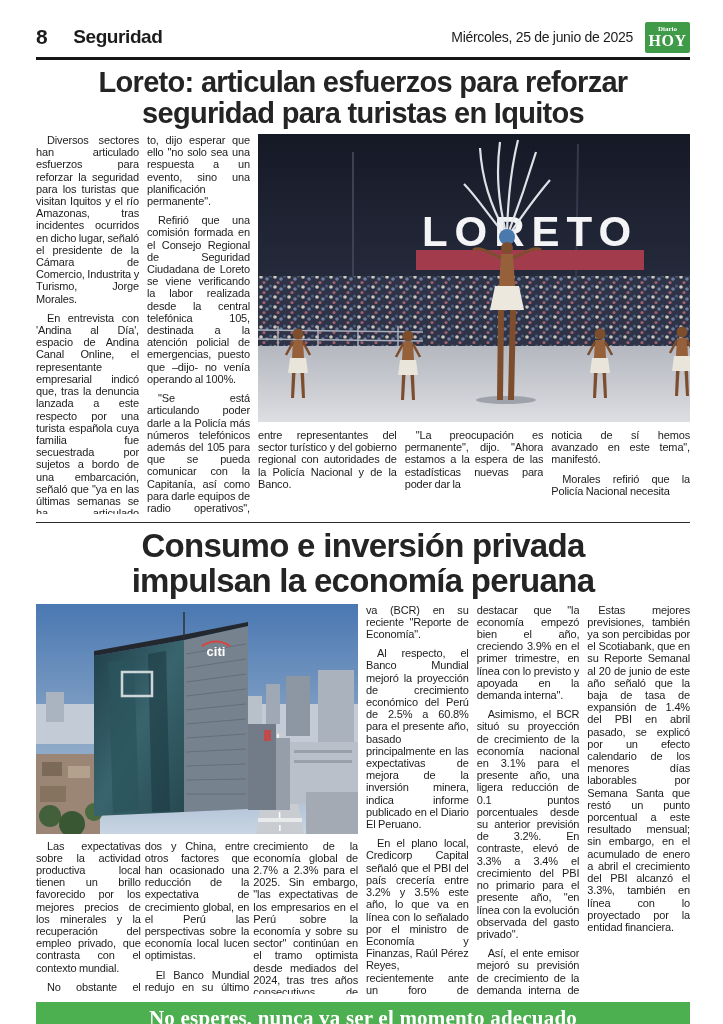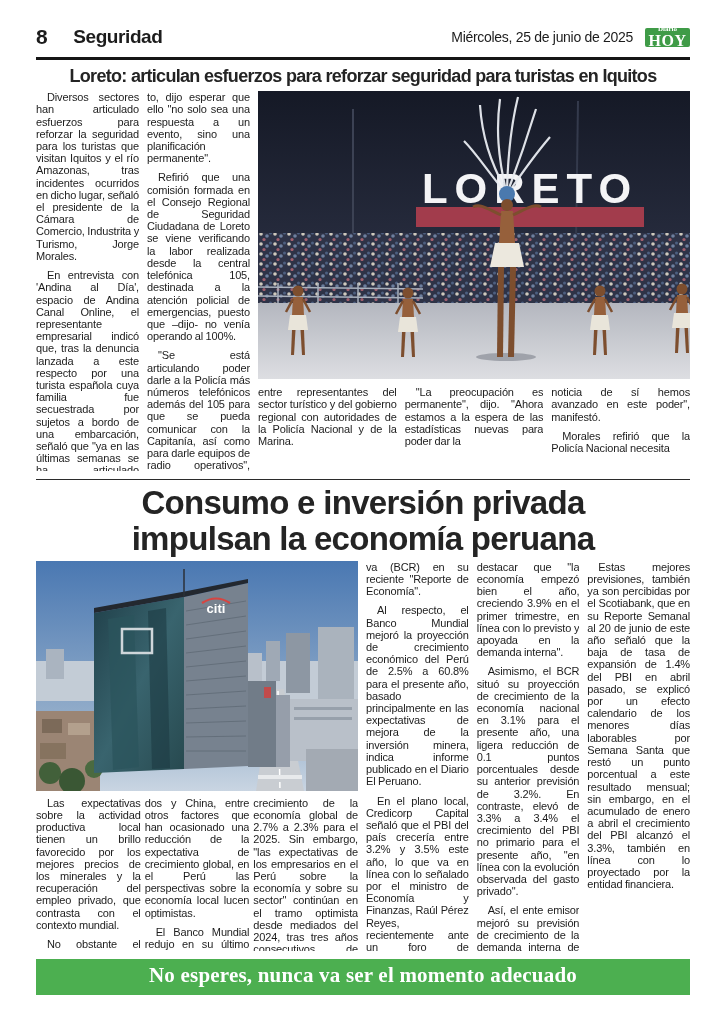--- a/index.html
+++ b/index.html
@@ -5,29 +5,29 @@
   html,body{margin:0;padding:0;background:#e8e8e8;}
   .page{position:relative;width:723px;height:1024px;background:#ffffff;overflow:hidden;
         font-family:"Liberation Sans",sans-serif;color:#1c1c1c;margin:0 auto;}
   .content{margin:22px 33px 0 36px;}
 
   
   .masthead{display:flex;align-items:center;height:30px;}
   .pageno{font-size:21px;font-weight:bold;letter-spacing:-0.5px;}
   .section{font-size:19px;font-weight:bold;margin-left:26px;letter-spacing:-0.4px;}
   .date{margin-left:auto;font-size:14px;letter-spacing:-0.3px;}
-  .logo{margin-left:12px;width:45px;height:19px;background:#3f9b47;border-radius:2px;
+  .logo{margin-left:12px;width:45px;height:31px;background:#3f9b47;border-radius:2px;
         display:flex;flex-direction:column;align-items:center;justify-content:center;line-height:1;}
   .logo-top{font-family:"Liberation Serif",serif;font-size:7px;font-weight:bold;color:#fff;}
   .logo-main{font-family:"Liberation Serif",serif;font-size:16px;font-weight:bold;color:#fff;letter-spacing:0.5px;text-align:right;}
   .rule{border-bottom:3px solid #161616;margin-top:5px;}
 
   
   .headline{font-weight:bold;text-align:center;line-height:1.07;letter-spacing:-0.7px;color:#242424;}
-  .h1a{font-size:18px;max-width:600px;margin:7px auto 5px;}
+  .h1a{font-size:29px;max-width:600px;margin:7px auto 5px;}
   .h1b{font-size:33px;max-width:480px;margin:5px auto 5px;}
   .divider{border-top:1px solid #2b2b2b;margin-top:8px;}
 
   
   .a1-body{display:flex;gap:8px;height:380px;}
   .a1-left{flex:0 0 214px;display:flex;gap:8px;}
   .a1-left .col{flex:1;}
   .a1-right{flex:1;display:flex;flex-direction:column;gap:7px;}
   .a1-bottom{flex:1;display:flex;gap:8px;overflow:hidden;}
   .a1-bottom .col{flex:1;}
@@ -147,27 +147,27 @@
                   <path d="M243,124 C230,118 222,112 215,116 M255,124 C268,118 276,112 283,116" stroke="#7d4e2e" stroke-width="3" fill="none"></path>
                   <path d="M237,152 L261,152 L266,176 L232,176 Z" fill="#ece8de"></path>
                   <path d="M240,176 L246,176 L245,266 L239,266 Z" fill="#7d4e2e"></path>
                   <path d="M252,176 L258,176 L256,266 L250,266 Z" fill="#7d4e2e"></path>
                 </g>
               </g>
             </svg>
           </div>
           <div class="a1-bottom">
             <div class="col">
-              <p class="cont">entre representantes del sector turístico y del gobierno regional con autoridades de la Policía Nacional y de la Marina.</p>
+              <p class="cont">entre representantes del sector turístico y del gobierno regional con autoridades de la Policía Nacional y de la Banco.</p>
             </div>
             <div class="col">
               <p>"La preocupación es permanente", dijo. "Ahora estamos a la espera de las estadísticas nuevas para poder dar la</p>
             </div>
             <div class="col">
-              <p class="cont">noticia de sí hemos avanzado en este poder", manifestó.</p>
+              <p class="cont">noticia de sí hemos avanzado en este tema", manifestó.</p>
               <p>Morales refirió que la Policía Nacional necesita</p>
             </div>
           </div>
         </div>
       </div>
     </section>
 
     <div class="divider"></div>
 
     <section>

